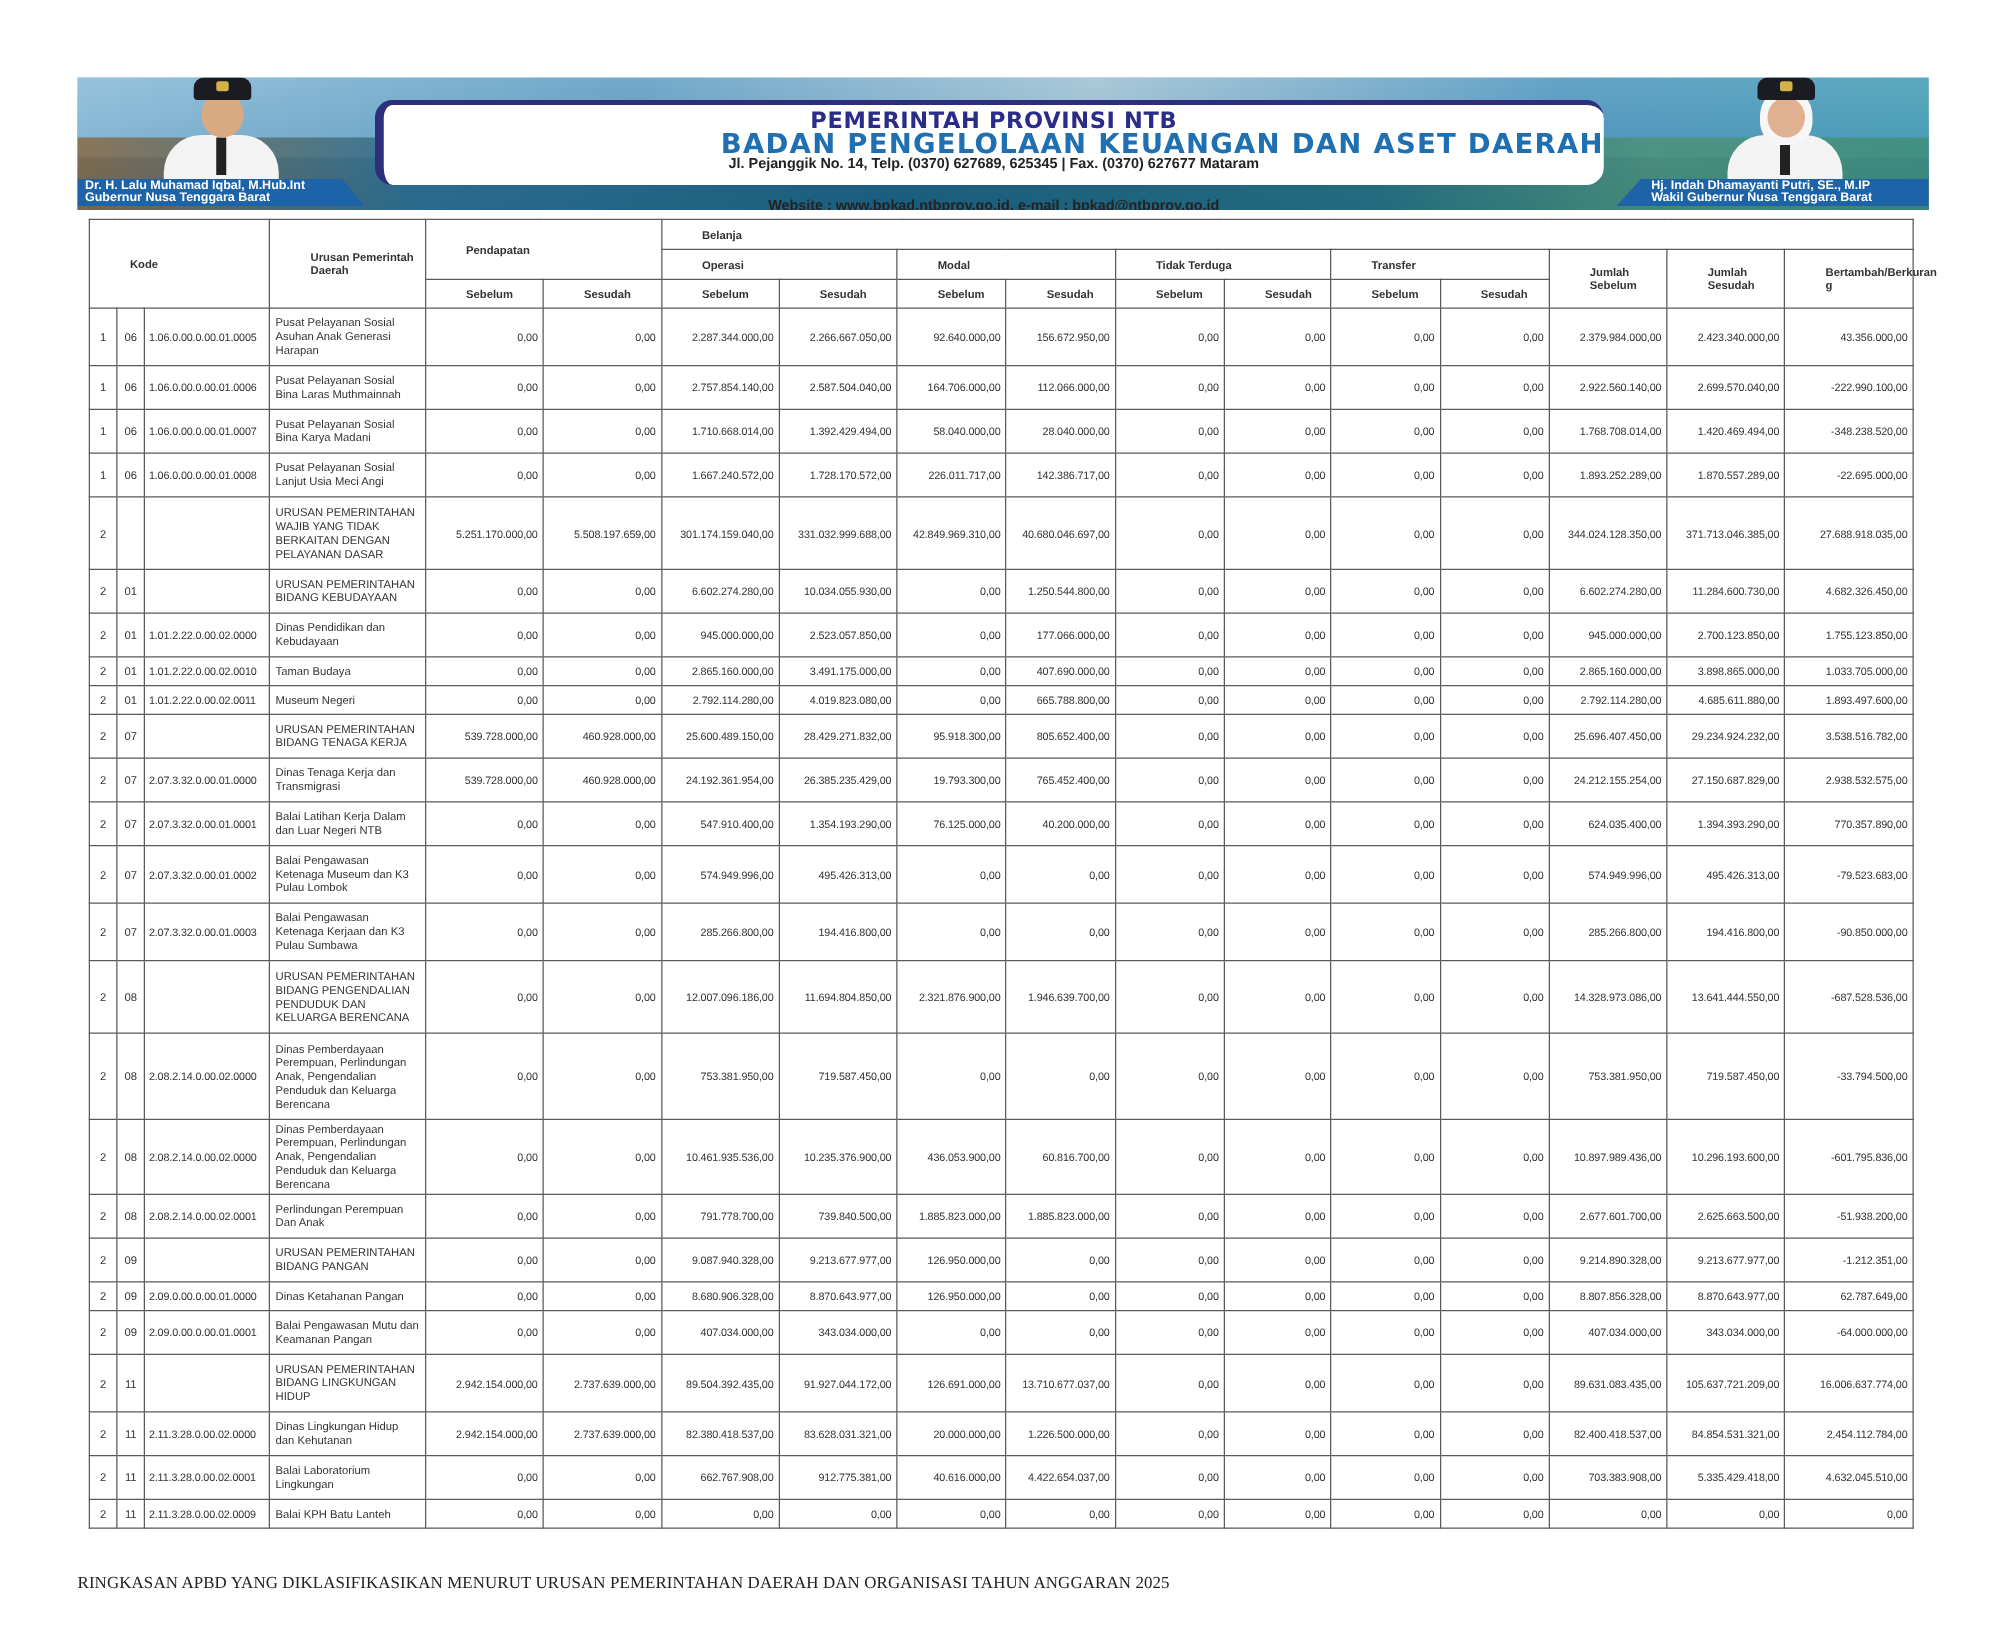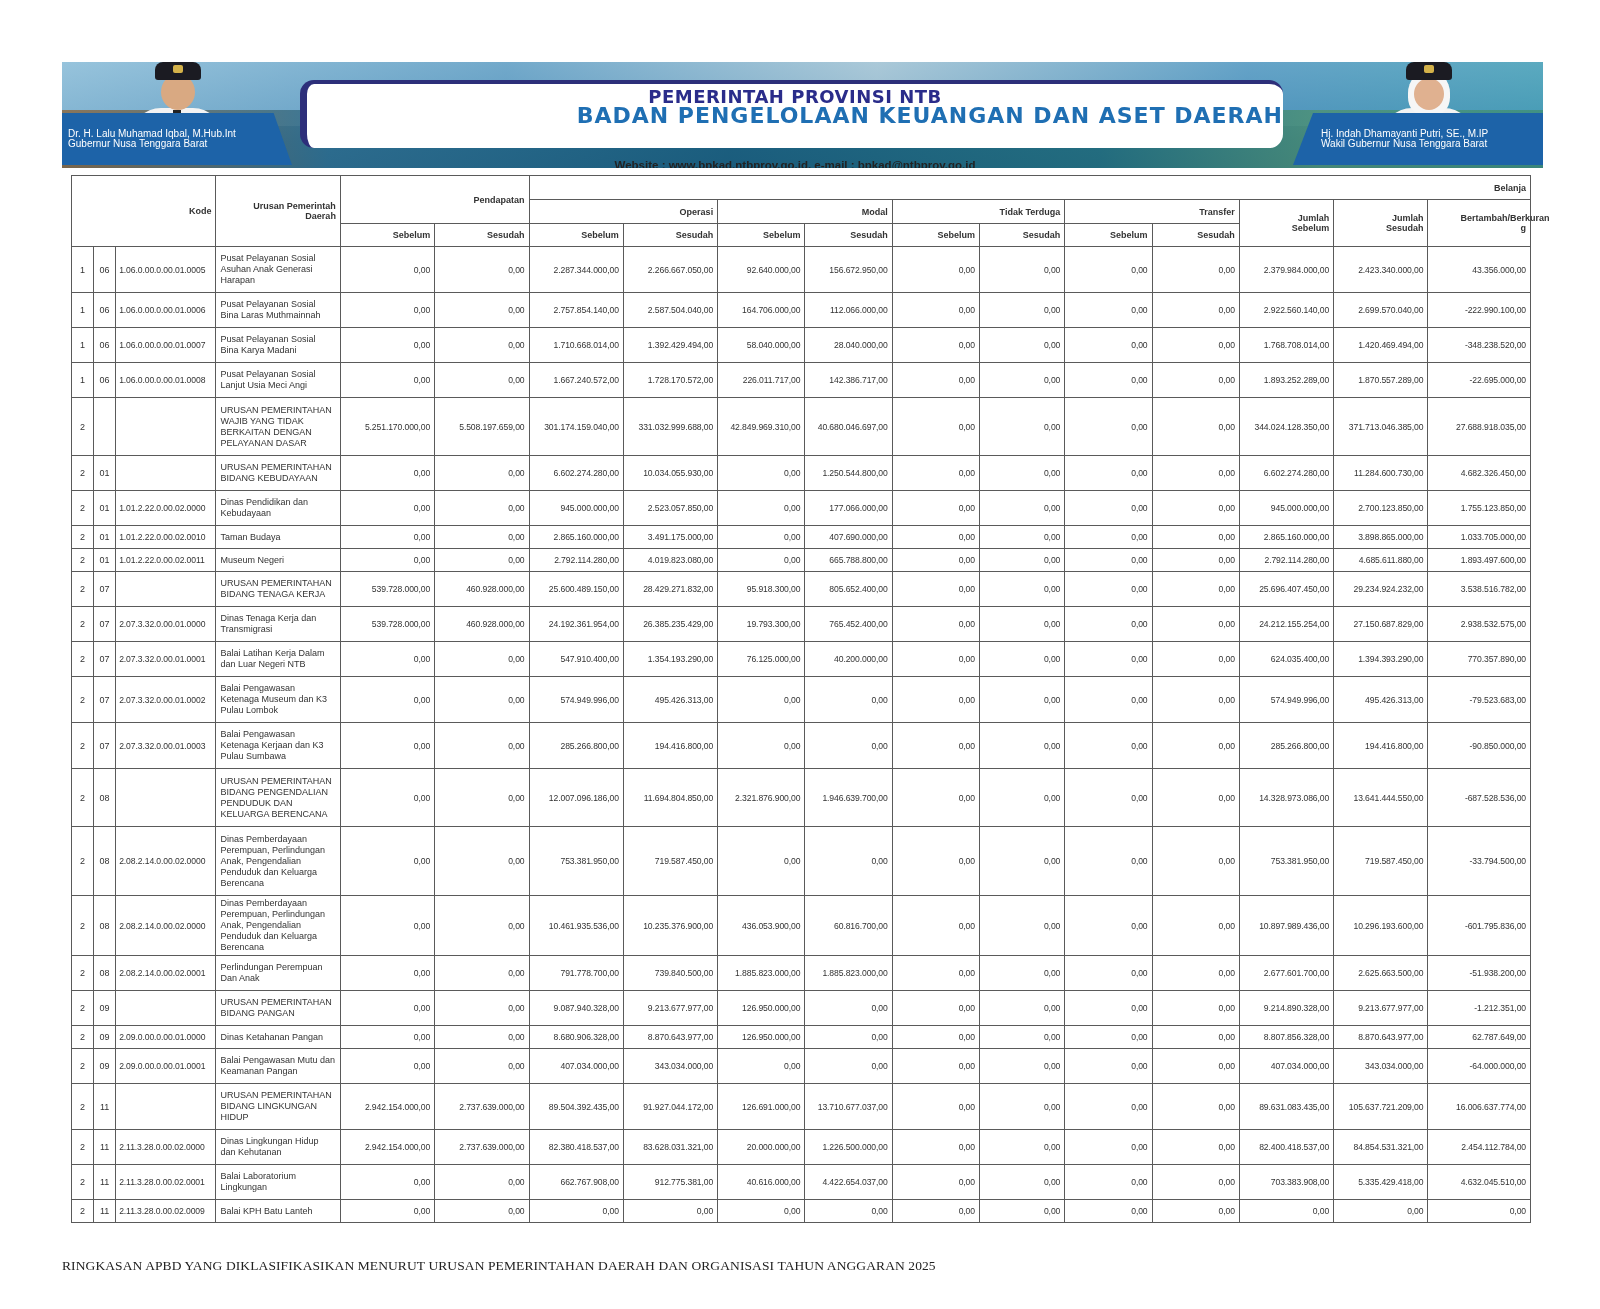--- a/index.html
+++ b/index.html
@@ -36,32 +36,32 @@
 
   .banner .title-box {
     position: absolute; left: 238px; top: 18px; width: 976px; height: 64px;
     background: #ffffff; border-radius: 14px; border-left: 7px solid #2d2f7a; border-top: 4px solid #2d2f7a;
   }
   .title-box .line1 { position: absolute; left: 0; right: 0; top: 2px; text-align: center; font-family: "DejaVu Sans", sans-serif; font-weight: bold; font-size: 18px; color: #2a2c8a; letter-spacing: 0.5px; }
   .title-box .line2 { position: absolute; left: 0; right: 0; top: 19px; text-align: right; font-family: "DejaVu Sans", sans-serif; font-weight: bold; font-size: 22px; color: #1f6fb3; letter-spacing: 1px; }
   .title-box .line3 { position: absolute; left: 0; right: 0; top: 42px; text-align: center; font-family: "Liberation Sans", sans-serif; font-weight: bold; font-size: 11.5px; color: #222; line-height: 11px; }
   .title-box .line4 { position: absolute; left: 0; right: 0; top: 53px; text-align: center; font-family: "Liberation Sans", sans-serif; font-weight: bold; font-size: 11.5px; color: #222; line-height: 11px; margin-top: 23px; }
 
-  .name-plate { position: absolute; bottom: 3px; height: 20px; background: #1d63a8; color: #fff; font-weight: normal; font-size: 10px; line-height: 10px; padding: 16px 6px; margin-top: 40px; }
+  .name-plate { position: absolute; bottom: 3px; height: 20px; background: #1d63a8; color: #fff; font-weight: bold; font-size: 10px; line-height: 10px; padding: 1px 6px; margin-top: 40px; }
   .name-plate.left { left: 0; width: 218px; clip-path: polygon(0 0, 92% 0, 100% 100%, 0 100%); }
   .name-plate.right { right: 0; width: 216px; text-align: left; padding-left: 28px; clip-path: polygon(8% 0, 100% 0, 100% 100%, 0 100%); }
 
   
   table.apbd {
     position: absolute; left: 71px; top: 175px; width: 1460px;
     border-collapse: collapse; table-layout: fixed;
     font-family: "Liberation Sans", sans-serif; font-size: 9px; color: #333;
   }
   table.apbd th, table.apbd td { border: 1px solid #5a5a5a; padding: 0 4px; }
-  table.apbd th { font-weight: bold; text-align: right; font-size: 9px; color: #333; padding-left: 32px; }
+  table.apbd th { font-weight: bold; text-align: left; font-size: 9px; color: #333; padding-left: 32px; }
   table.apbd thead tr.h1 { height: 24px; }
   table.apbd thead tr.h2 { height: 24px; }
   table.apbd thead tr.h3 { height: 23px; }
   table.apbd td.num { text-align: right; white-space: nowrap; font-size: 8.6px; letter-spacing: -0.1px; }
   table.apbd td.c1, table.apbd td.c2 { text-align: center; padding: 0 2px; }
   table.apbd td.c3 { white-space: nowrap; font-size: 8.6px; padding: 0 3px; letter-spacing: -0.1px; }
   table.apbd td.name { font-size: 9px; line-height: 11px; padding: 2px 4px; vertical-align: middle; }
 
   .footer {
     position: absolute; left: 62px; top: 1231px; font-family: "Liberation Serif", serif; font-size: 13.5px; color: #222; letter-spacing: 0.1px; margin-top: 27px;
@@ -82,20 +82,21 @@
   <div class="portrait right">
     <div class="body"></div>
     <div class="veil"></div>
     <div class="head"></div>
     <div class="cap"></div>
   </div>
 
   <div class="title-box">
     <div class="line1">PEMERINTAH PROVINSI NTB</div>
     <div class="line2">BADAN PENGELOLAAN KEUANGAN DAN ASET DAERAH</div>
+    <div class="line3">Jl. Pejanggik No. 14, Telp. (0370) 627689, 625345 | Fax. (0370) 627677 Mataram</div>
     <div class="line4">Website : www.bpkad.ntbprov.go.id, e-mail : bpkad@ntbprov.go.id</div>
   </div>
 
   <div class="name-plate left">
     <div>Dr. H. Lalu Muhamad Iqbal, M.Hub.Int</div>
     <div>Gubernur Nusa Tenggara Barat</div>
   </div>
   <div class="name-plate right">
     <div>Hj. Indah Dhamayanti Putri, SE., M.IP</div>
     <div>Wakil Gubernur Nusa Tenggara Barat</div>

